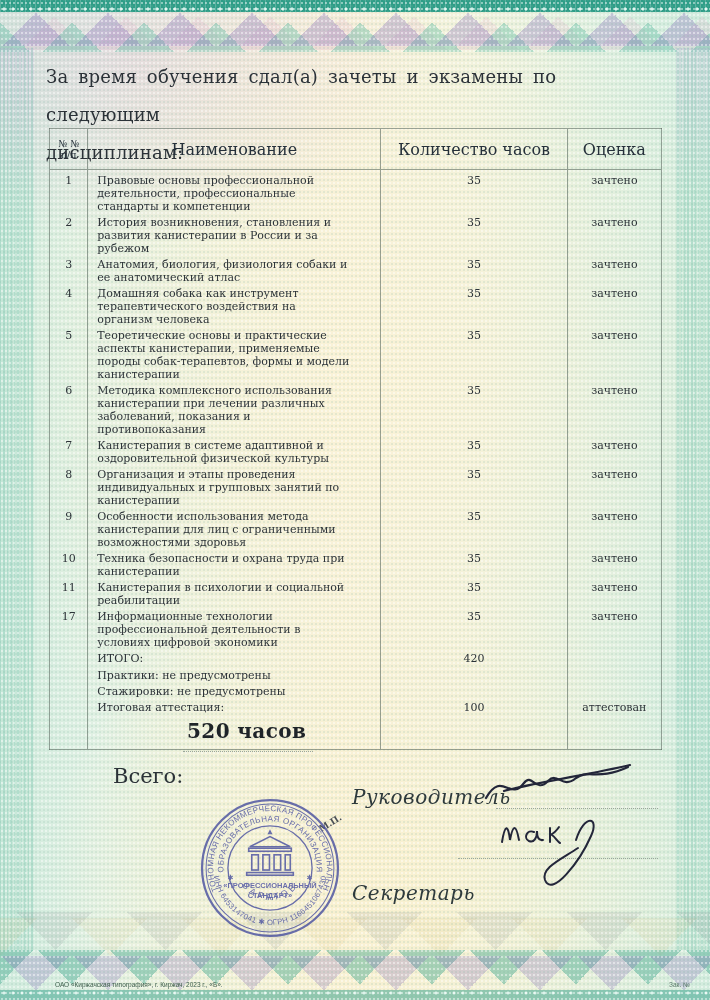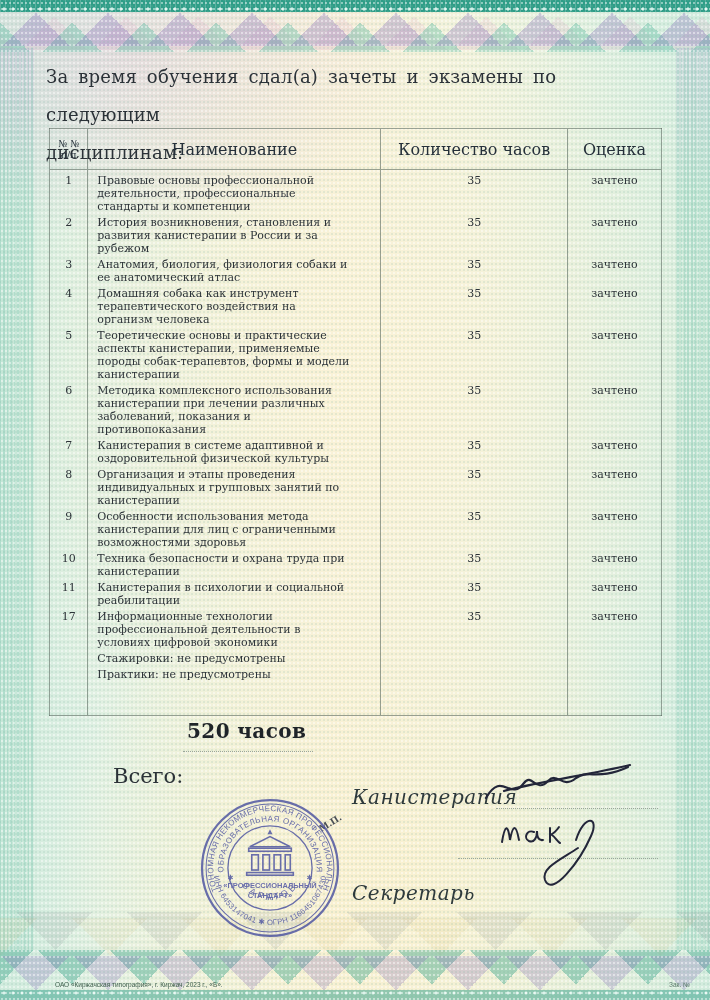--- a/index.html
+++ b/index.html
@@ -184,44 +184,56 @@
       <td class="c-grade">зачтено</td>
     </tr>
     <tr class="body">
       <td class="c-num">17</td>
       <td class="c-name">Информационные технологии профессиональной деятельности в условиях цифровой экономики</td>
       <td class="c-hours">35</td>
       <td class="c-grade">зачтено</td>
     </tr>
     <tr class="body">
       <td class="c-num"></td>
+      <td class="c-name">ИТОГО:</td>
+      <td class="c-hours">420</td>
+      <td class="c-grade"></td>
+    </tr>
+    <tr class="body">
+      <td class="c-num"></td>
+      <td class="c-name">Практики: не предусмотрены</td>
+      <td class="c-hours"></td>
+      <td class="c-grade"></td>
+    </tr>
+    <tr class="body">
+      <td class="c-num"></td>
       <td class="c-name">Стажировки: не предусмотрены</td>
       <td class="c-hours"></td>
       <td class="c-grade"></td>
     </tr>
     <tr class="body">
       <td class="c-num"></td>
-      <td class="c-name">Практики: не предусмотрены</td>
-      <td class="c-hours"></td>
-      <td class="c-grade"></td>
+      <td class="c-name">Итоговая аттестация:</td>
+      <td class="c-hours">100</td>
+      <td class="c-grade">аттестован</td>
     </tr>
     <tr class="spacer">
       <td class="c-num"></td>
       <td class="c-name"></td>
       <td class="c-hours"></td>
       <td class="c-grade"></td>
     </tr>
   </tbody>
     </table>
 
   <div class="total-label">Всего:</div>
   <div class="total-value">520 часов</div>
   <div class="total-line"></div>
 
-  <div class="sig-label head">Канистерапия</div>
+  <div class="sig-label head">Руководитель</div>
   <div class="sig-line head"></div>
   <svg class="sig-svg sig1" width="160" height="48" viewBox="0 0 160 48">
     <g fill="none" stroke="#23263a" stroke-width="2.2" stroke-linecap="round">
       <path d="M8 38 C 24 10, 32 42, 46 23 C 54 12, 58 34, 70 21 C 80 11, 84 30, 98 18 C 110 9, 120 21, 150 7"></path>
       <path d="M26 31 C 64 21, 110 15, 152 5"></path>
     </g>
   </svg>
   <div class="sig-label sec">Секретарь</div>
   <div class="sig-line sec"></div>
   <svg class="sig-svg sig2" width="115" height="105" viewBox="0 0 115 105">

